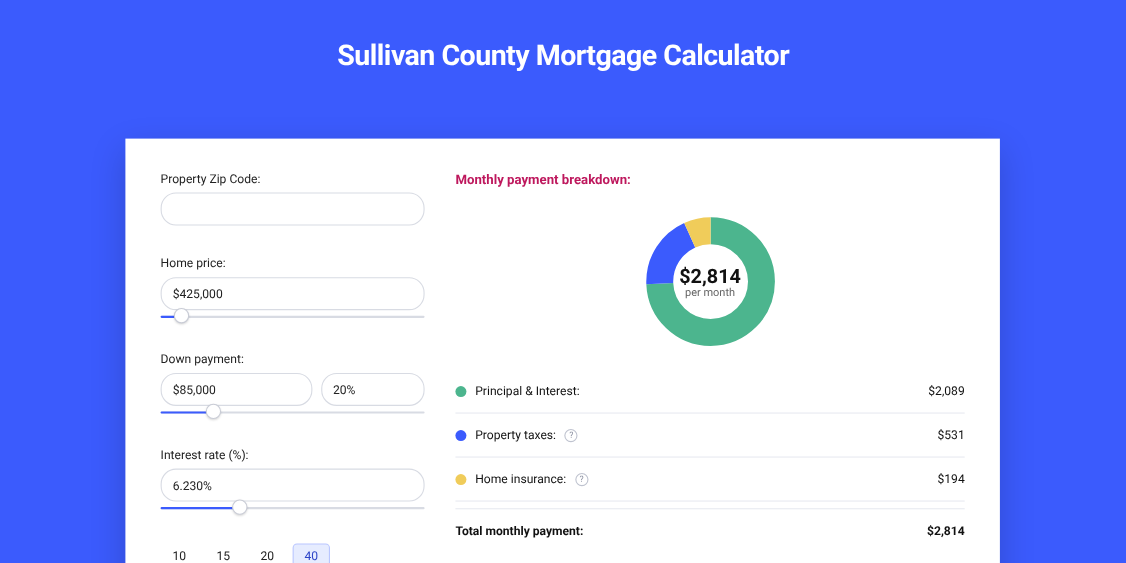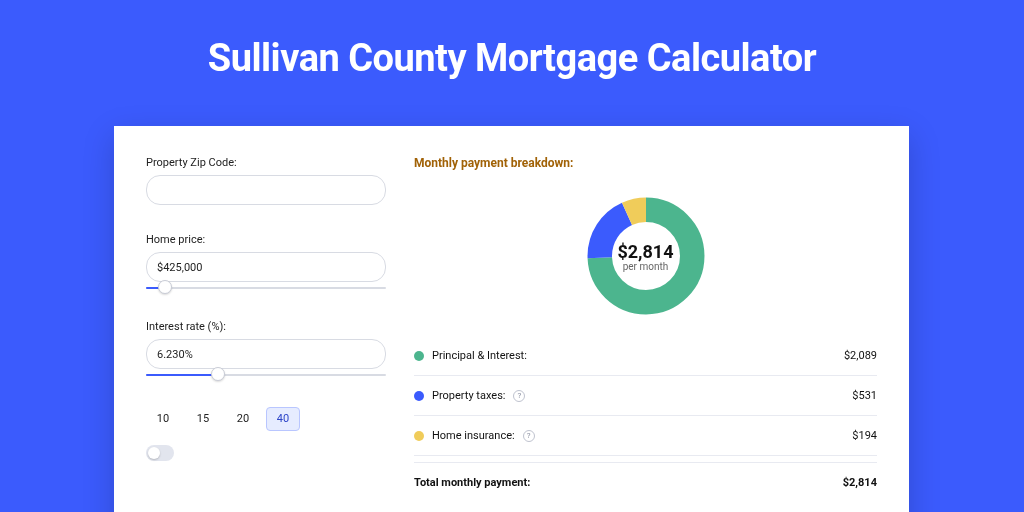--- a/index.html
+++ b/index.html
@@ -1,18 +1,18 @@
 <!DOCTYPE html>
 <html><head>
 <meta charset="utf-8">
 <style>
   * { box-sizing: border-box; margin: 0; padding: 0; font-family: -apple-system, BlinkMacSystemFont, "Segoe UI", Roboto, Helvetica, Arial, sans-serif; }
   body { width: 1024px; height: 512px; overflow: hidden; background: #3b5bfd; }
   .frame { width: 1024px; height: 512px; position: relative; }
-  .title { text-align: center; color: #fff; font-size: 38px; font-weight: 700; padding-top: 36px; letter-spacing: -0.5px; }
+  .title { text-align: center; color: #fff; font-size: 26px; font-weight: 700; padding-top: 36px; letter-spacing: -0.5px; }
   .card {
     position: absolute; left: 114px; top: 126px; width: 795px; height: 920px;
     background: #fff; box-shadow: 0 10px 30px rgba(0,0,0,0.18);
   }
   .cols { display: flex; padding: 30px 32px 0 32px; gap: 28px; }
   .left { flex: 0 0 240px; }
   .right { flex: 1; }
   .label { font-size: 11px; color: #222; margin-bottom: 6px; }
   .input {
     width: 100%; height: 30px; border: 1px solid #d8dbe3; border-radius: 14px;
@@ -38,21 +38,21 @@
   }
   .period-btn.sel { background: #e6ecff; border-color: #b9c6ff; color: #2d45c8; }
   .toggle-row { display: flex; align-items: center; gap: 8px; margin-top: 14px; font-size: 11px; color: #222; }
   .toggle {
     width: 28px; height: 16px; background: #e2e5ee; border-radius: 10px; position: relative;
   }
   .toggle::after {
     content: ""; position: absolute; left: 2px; top: 2px; width: 12px; height: 12px;
     background: #fff; border-radius: 50%; box-shadow: 0 1px 2px rgba(0,0,0,0.2);
   }
-  .section-title { font-size: 12px; font-weight: 700; color: #a16207; margin-bottom: 12px; }
+  .section-title { font-size: 12px; font-weight: 700; color: #be185d; margin-bottom: 12px; }
   .donut-wrap { display: flex; justify-content: center; padding: 6px 0 18px 0; }
   .donut-center { text-align: center; }
   .donut-center .big { font-size: 18px; font-weight: 700; color: #111; }
   .donut-center .sub { font-size: 10px; color: #666; margin-top: -1px; }
   .legend-row {
     display: flex; align-items: center; justify-content: space-between;
     font-size: 11px; color: #111; padding: 7px 0;
   }
   .legend-left { display: flex; align-items: center; gap: 8px; }
   .dot { width: 10px; height: 10px; border-radius: 50%; display: inline-block; }
@@ -88,20 +88,32 @@
         <div class="field">
           <div class="label">Home price:</div>
           <input class="input" value="$425,000" style="">
           <div class="slider-wrap">
             <div class="slider-track"></div>
             <div class="slider-fill" id="price-fill" style="width: 8%;"></div>
             <div class="slider-thumb" id="price-thumb" style="left: 8%;"></div>
           </div>
         </div>
 
+        <div class="field">
+          <div class="label">Down payment:</div>
+          <div class="dp-row">
+            <input class="input" value="$85,000" style="">
+            <input class="input" value="20%" style="">
+          </div>
+          <div class="slider-wrap">
+            <div class="slider-track"></div>
+            <div class="slider-fill" id="down-fill" style="width: 20%;"></div>
+            <div class="slider-thumb" id="down-thumb" style="left: 20%;"></div>
+          </div>
+        </div>
 
         <div class="field">
           <div class="label">Interest rate (%):</div>
           <input class="input" value="6.230%" style="">
           <div class="slider-wrap">
             <div class="slider-track"></div>
             <div class="slider-fill" id="rate-fill" style="width: 30%;"></div>
             <div class="slider-thumb" id="rate-thumb" style="left: 30%;"></div>
           </div>
         </div>

